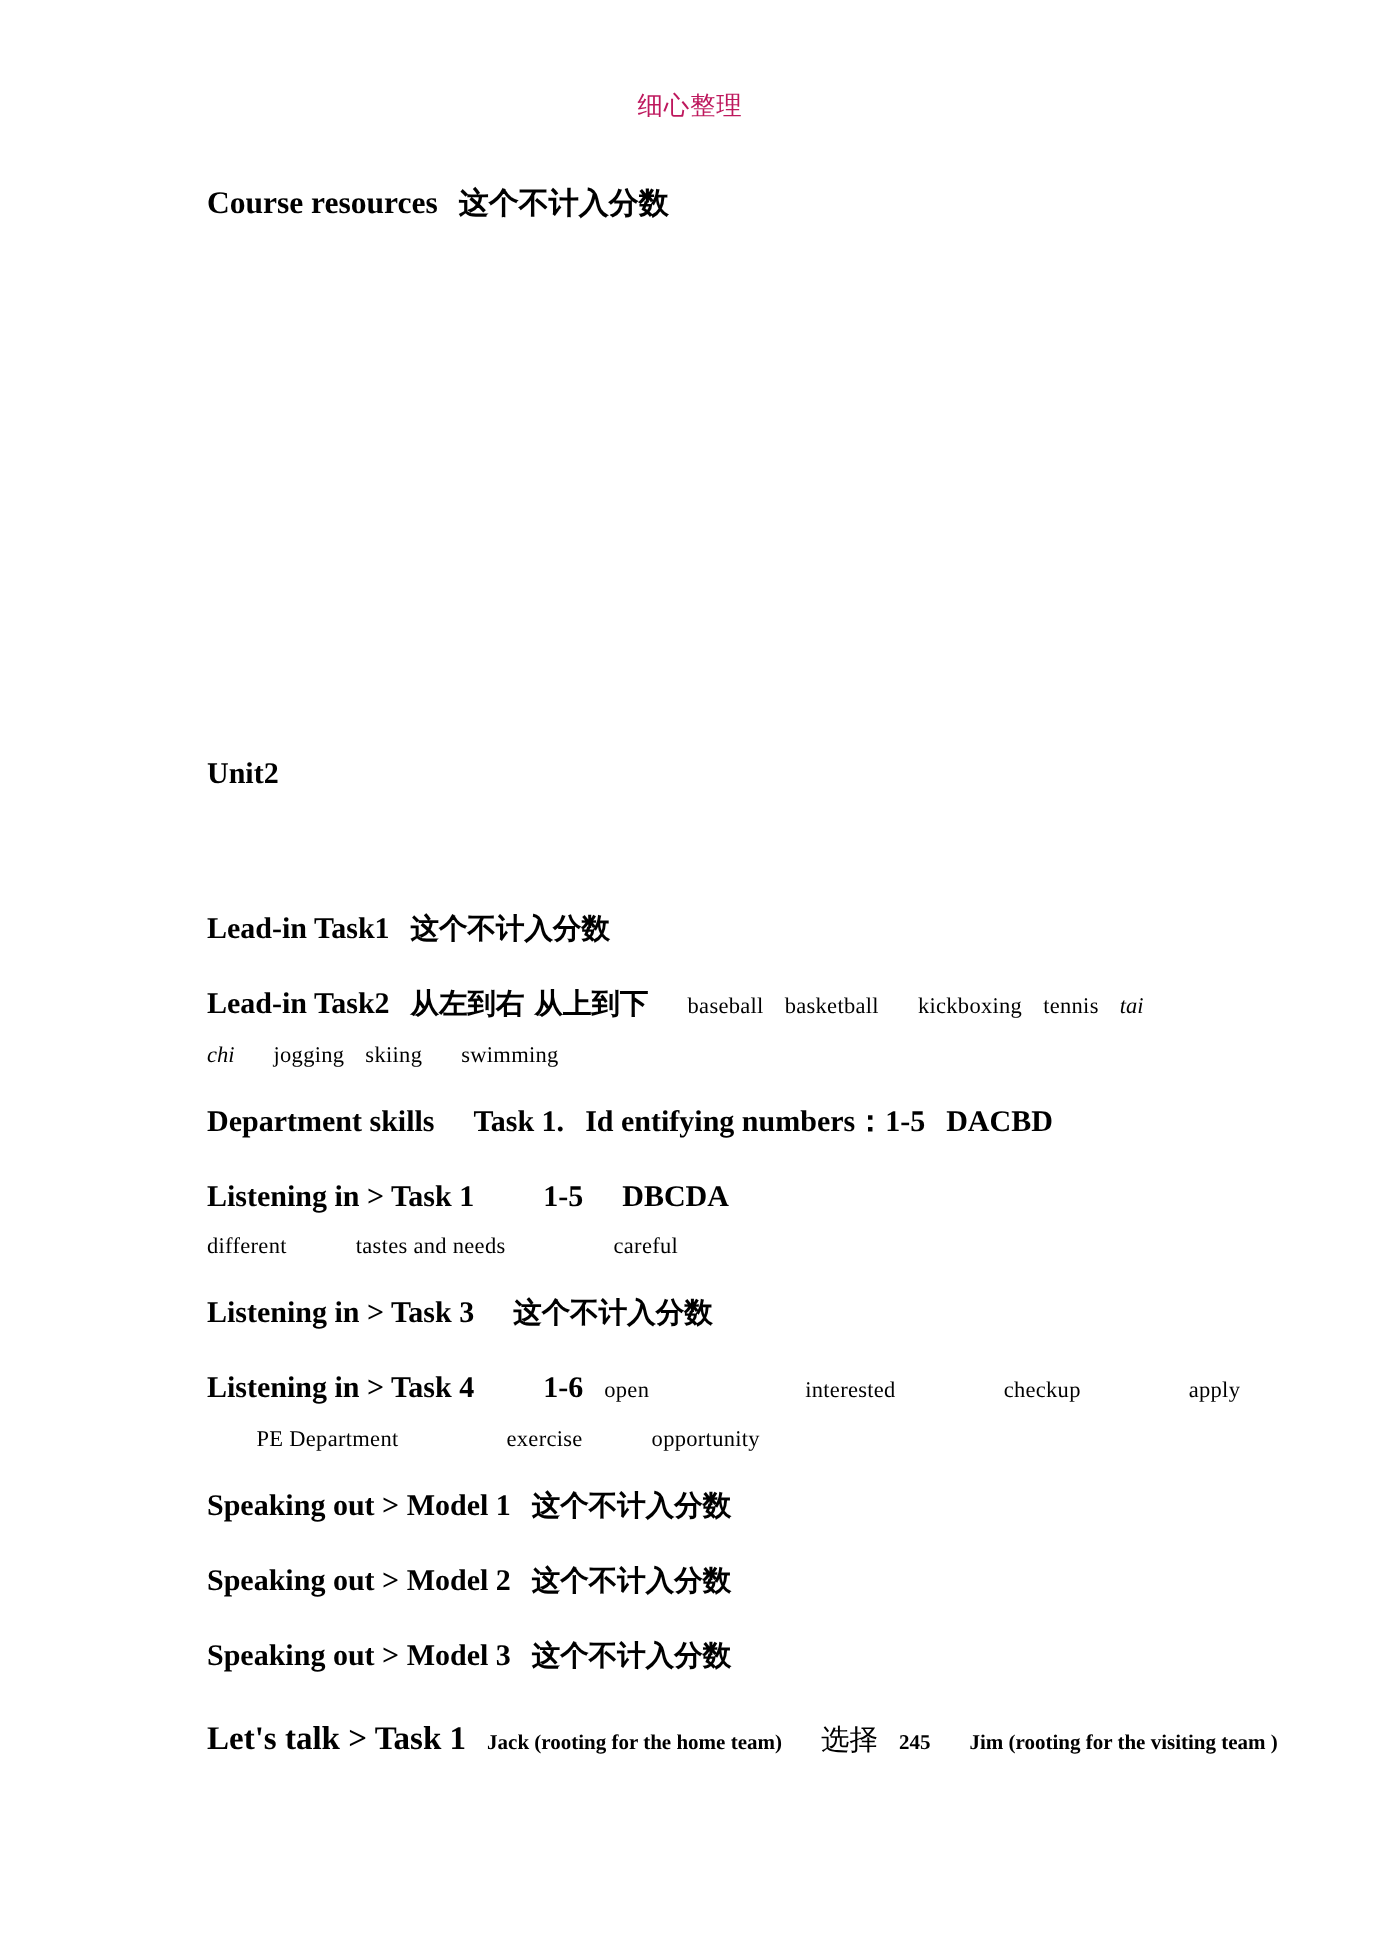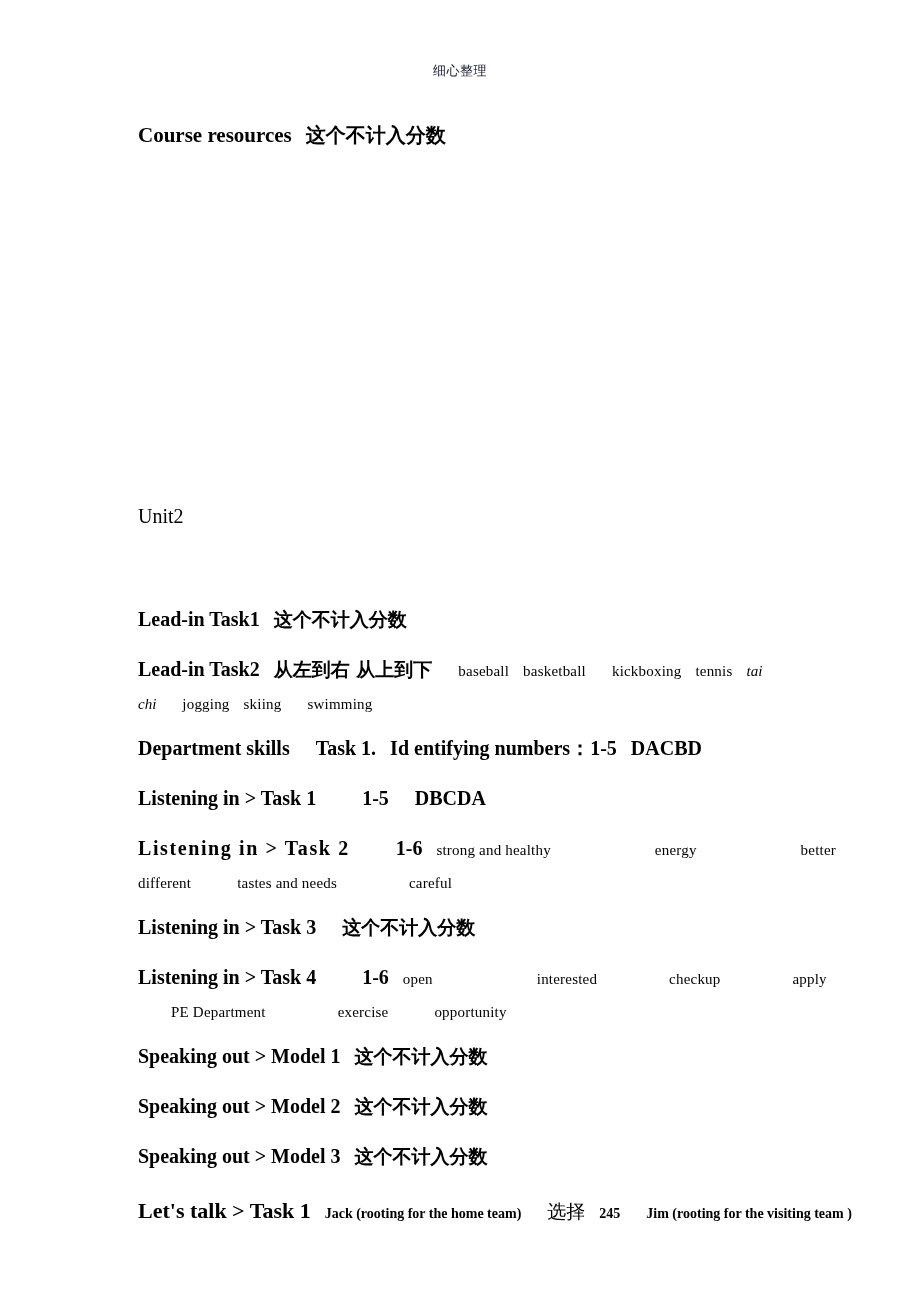--- a/index.html
+++ b/index.html
@@ -26,23 +26,23 @@
     box-sizing: border-box;
   }
 
   
   .doc-header {
     position: absolute;
     top: 62px;
     left: 0;
     width: 920px;
     text-align: center;
-    font-size: 13px;
+    font-size: 17px;
     line-height: 18px;
-    color: #0f172a;
+    color: #be185d;
     letter-spacing: 0.5px;
   }
 
   
   .content {
     position: absolute;
     left: 138px;
     top: 120px;
     width: 672px;
   }
@@ -59,21 +59,21 @@
     font-weight: bold;
     font-size: 20px;
   }
 
   .title-block { margin-top: 0; }
 
   .spacer-big   { height: 352px; }
   .spacer-unit  { height: 70px; }
 
   .unit-head {
-    font-weight: normal;
+    font-weight: bold;
     font-size: 20px;
     line-height: 28px;
   }
 
   
   .ans-row {
     font-weight: bold;
     font-size: 20px;
     line-height: 31px;
     white-space: nowrap;
@@ -161,23 +161,20 @@
     </div>
 
     <div class="ans-row tight">
       <span class="lbl">Department skills</span><span class="sp-m"></span><span class="lbl">Task 1.</span><span class="sp-s"></span><span class="lbl">Id entifying numbers：</span><span class="lbl">1-5</span><span class="sp-s"></span><span class="lbl">DACBD</span>
     </div>
 
     <div class="ans-row">
       <span class="lbl">Listening in &gt; Task 1</span><span class="sp-l"></span><span class="lbl">1-5</span><span class="sp-m"></span><span class="lbl">DBCDA</span>
     </div>
 
-    <div class="ans-row">
-      <span class="lbl-wide">Listening in &gt; Task 2</span><span class="sp-l"></span><span class="lbl">1-6</span><span class="sp-s"></span><span class="ans">strong and healthy</span><span class="sp-xxl"></span><span class="ans">energy</span><span class="sp-xxl"></span><span class="ans">better</span>
-    </div>
     <div class="cont-row">
       <span class="ans">different</span><span class="sp-l"></span><span class="ans">tastes and needs</span><span class="sp-xl"></span><span class="ans">careful</span>
     </div>
 
     <div class="ans-row tight">
       <span class="lbl">Listening in &gt; Task 3</span><span class="sp-m"></span><span class="zh">这个不计入分数</span>
     </div>
 
     <div class="ans-row">
       <span class="lbl">Listening in &gt; Task 4</span><span class="sp-l"></span><span class="lbl">1-6</span><span class="sp-s"></span><span class="ans">open</span><span class="sp-xxl"></span><span class="ans">interested</span><span class="sp-xl"></span><span class="ans">checkup</span><span class="sp-xl"></span><span class="ans">apply</span>

